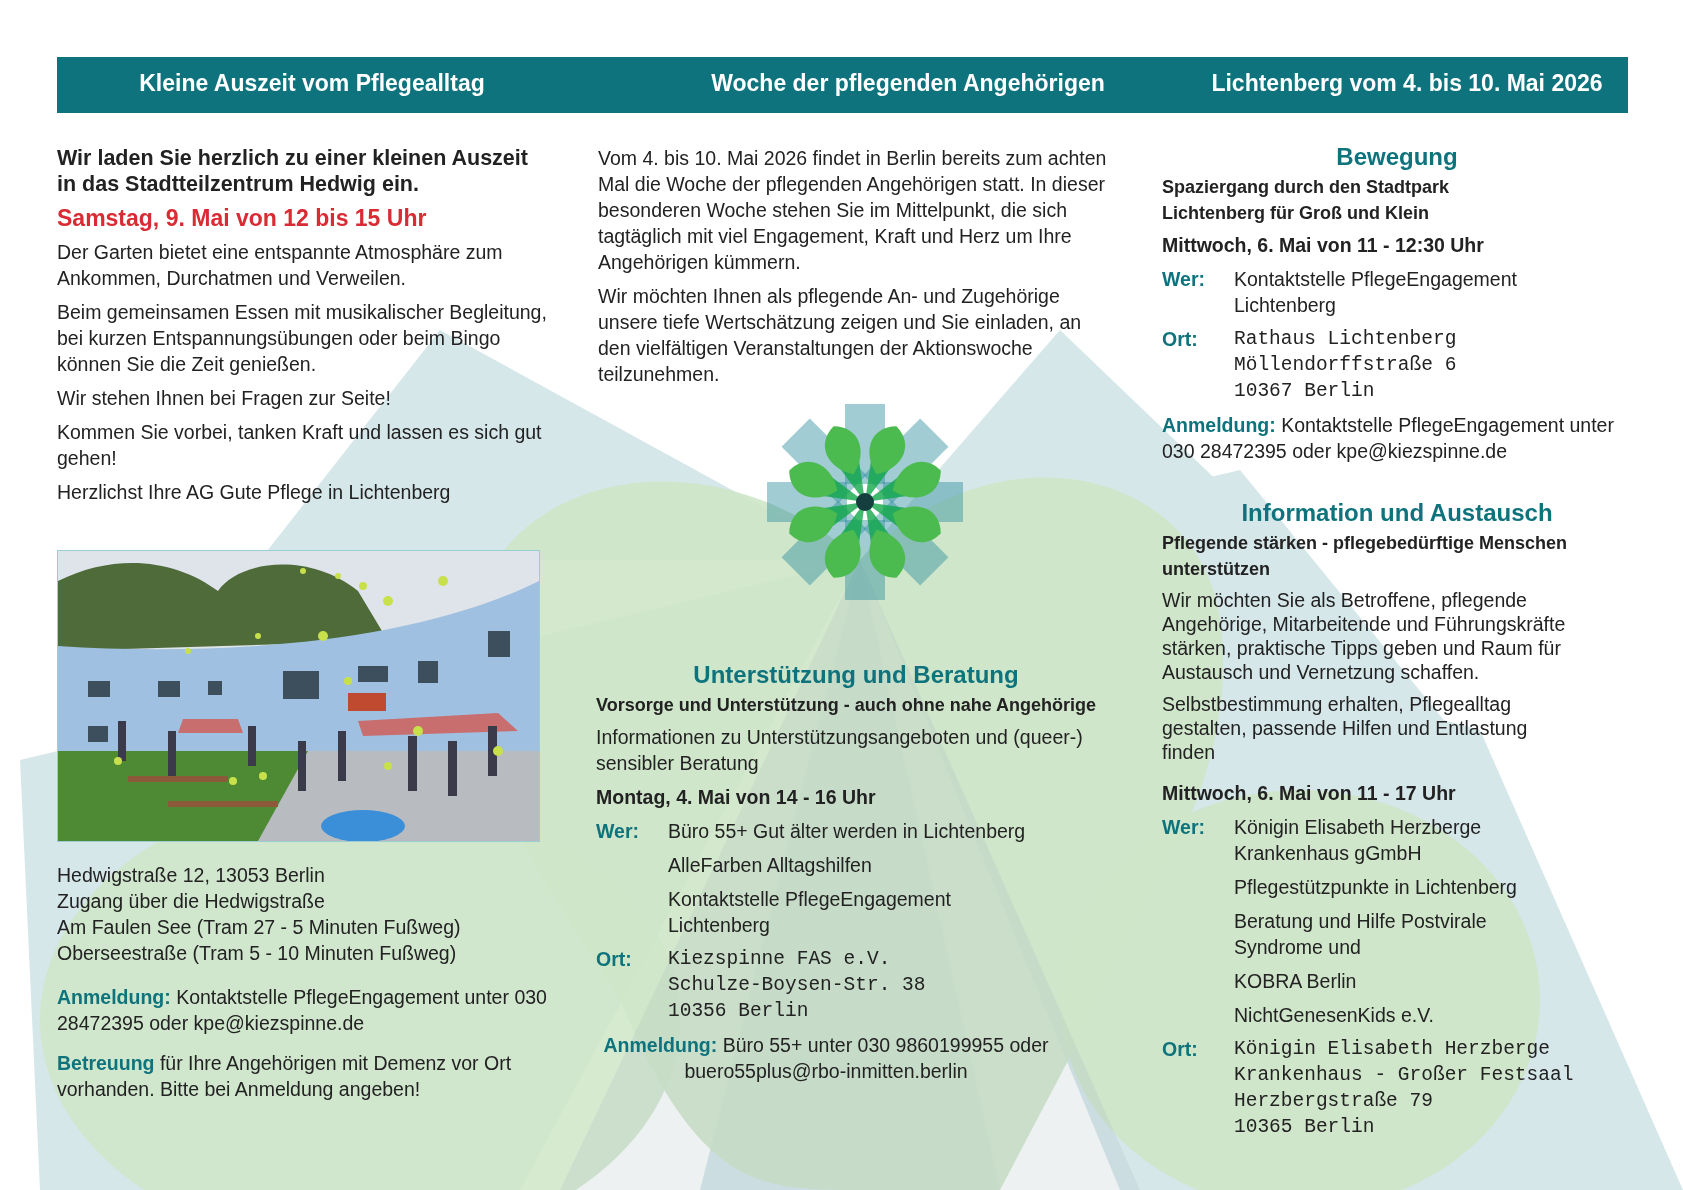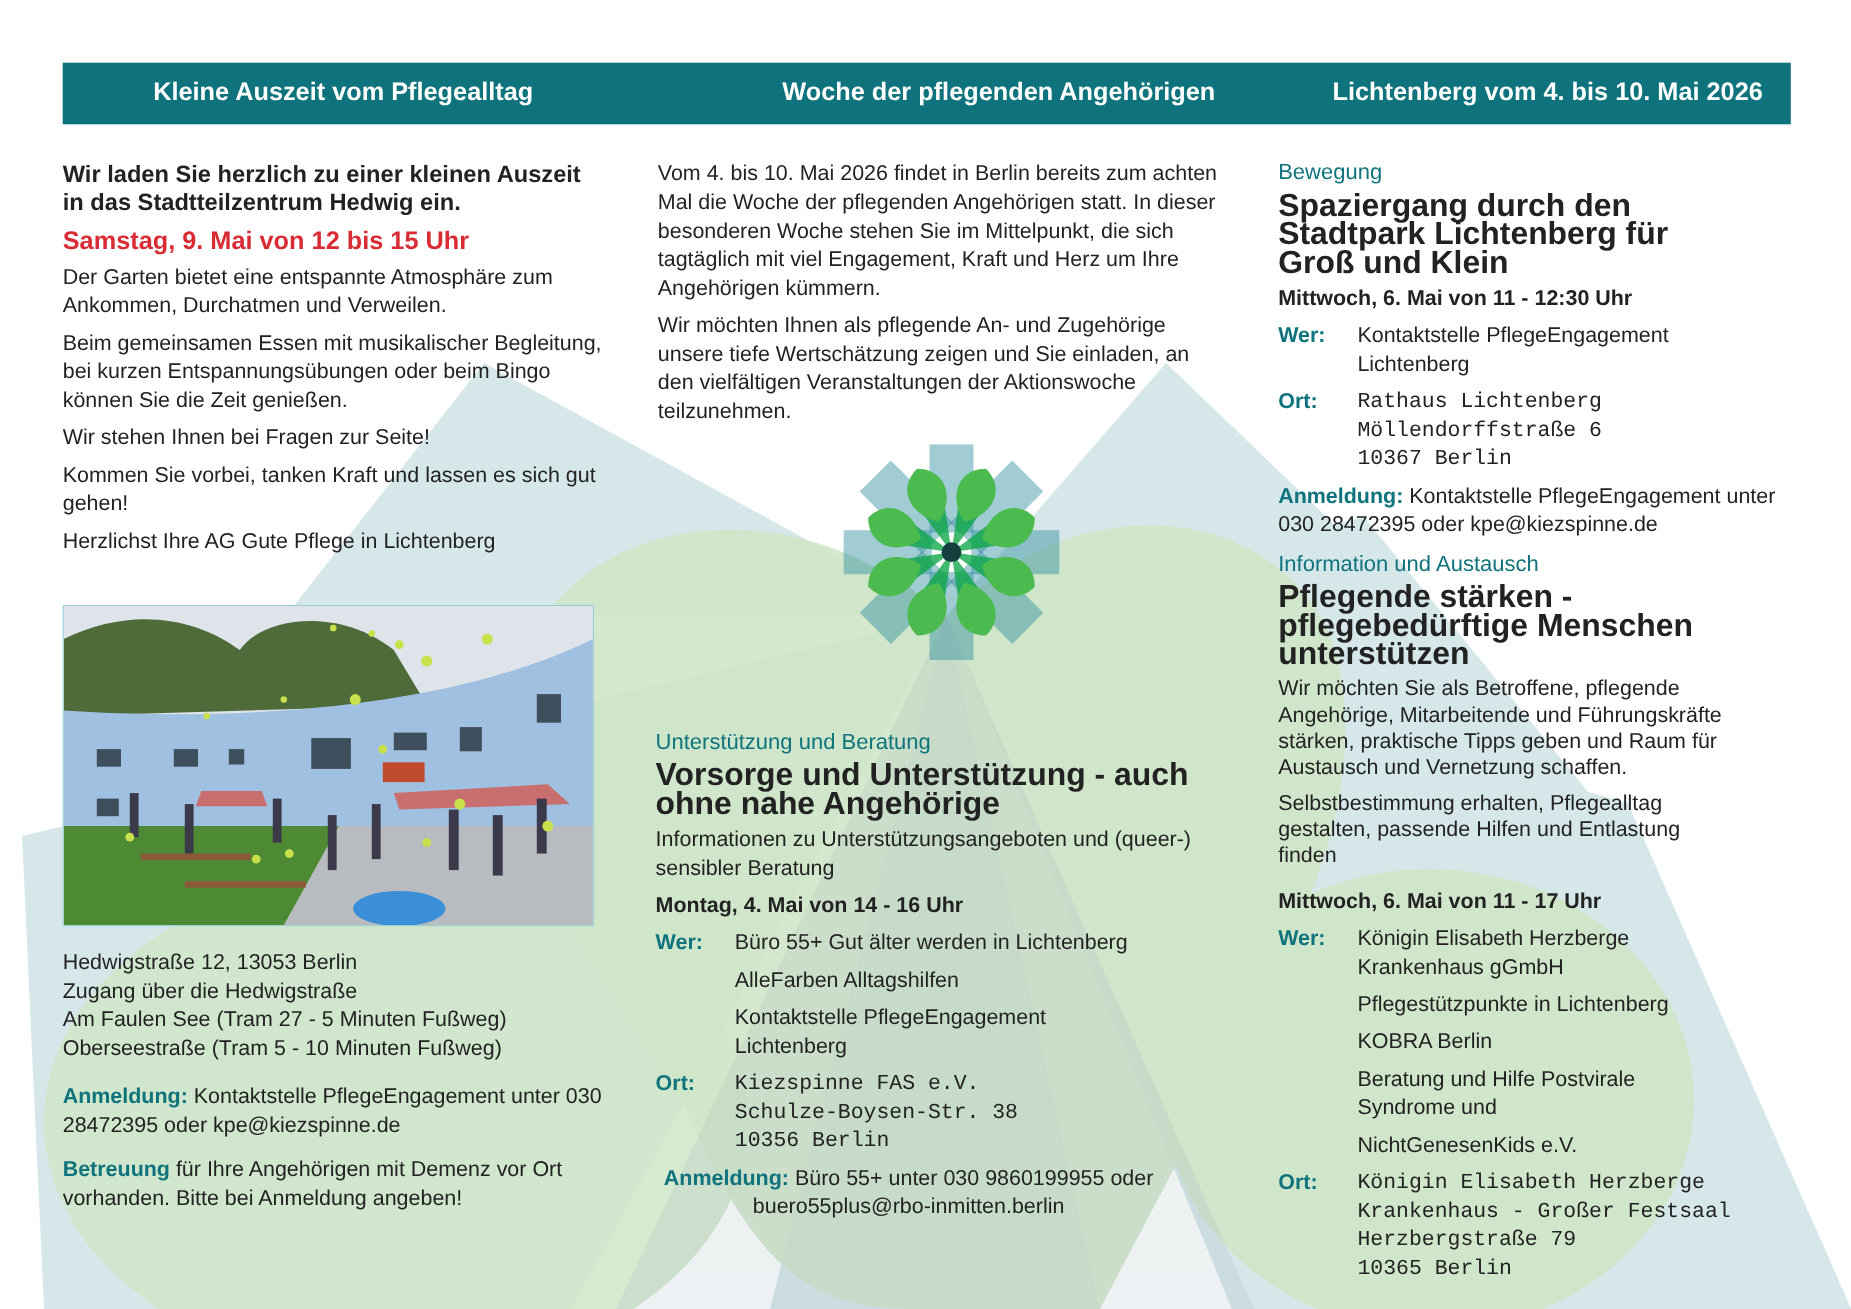--- a/index.html
+++ b/index.html
@@ -19,22 +19,22 @@
     position:absolute; top:13px;
   }
   .h1 { left:0; width:510px; }
   .h2 { left:536px; width:630px; }
   .h3 { left:1110px; width:480px; }
 
   .col { position:absolute; z-index:3; font-size:19.5px; line-height:26px; }
   .col p { margin:0 0 8px 0; }
   .lead { font-weight:bold; font-size:21.5px; line-height:26px; color:#222; margin:0 0 6px 0; }
   .red { color:#d82b33; font-weight:bold; font-size:23px; margin:0 0 8px 0; }
-  .teal-h { color:#0e737c; font-weight:normal; font-size:20px; line-height:30px; margin:0 0 2px 0; }
-  .sub-h { font-weight:bold; font-size:29px; line-height:26px; margin:0 16px 6px 0; color:#222; }
+  .teal-h { color:#0e737c; font-weight:bold; font-size:24px; line-height:30px; margin:0 0 2px 0;text-align:center; }
+  .sub-h { font-weight:bold; font-size:18px; line-height:26px; margin:0 16px 6px 0; color:#222; }
   .date { font-weight:bold; font-size:19.5px; margin:0 0 8px 0; }
   .lbl { color:#0e737c; font-weight:bold; }
   .row { display:flex; margin:0 0 8px 0; }
   .row .k { width:72px; flex:0 0 72px; color:#0e737c; font-weight:bold; }
   .row .v { flex:1; }
   .row .v div { margin:0 0 8px 0; }
   .row .v div:last-child { margin-bottom:0; }
   .tight div { margin:0 !important;font-family:Liberation Mono, monospace; }
 
   .photo {
@@ -242,22 +242,22 @@
   <div class="teal-h">Information und Austausch</div>
   <div class="sub-h" style="width:420px;">Pflegende stärken - pflegebedürftige Menschen unterstützen</div>
   <p style="line-height:24px;">Wir möchten Sie als Betroffene, pflegende Angehörige, Mitarbeitende und Führungskräfte stärken, praktische Tipps geben und Raum für Austausch und Vernetzung schaffen.</p>
   <p style="line-height:24px; width:420px; margin-bottom:16px;">Selbstbestimmung erhalten, Pflegealltag gestalten, passende Hilfen und Entlastung finden</p>
   <p class="date">Mittwoch, 6. Mai von 11 - 17 Uhr</p>
   <div class="row">
     <span class="k">Wer:</span>
     <div class="v" style="width:340px; flex:0 0 340px;">
       <div style="width:300px;">Königin Elisabeth Herzberge Krankenhaus gGmbH</div>
       <div>Pflegestützpunkte in Lichtenberg</div>
+      <div style="width:300px;">Beratung und Hilfe Postvirale Syndrome und</div>
       <div>KOBRA Berlin</div>
-      <div style="width:300px;">Beratung und Hilfe Postvirale Syndrome und</div>
       <div>NichtGenesenKids e.V.</div>
     </div>
   </div>
   <div class="row">
     <span class="k">Ort:</span>
     <div class="v tight">
       <div>Königin Elisabeth Herzberge</div>
       <div>Krankenhaus - Großer Festsaal</div>
       <div>Herzbergstraße 79</div>
       <div>10365 Berlin</div>

